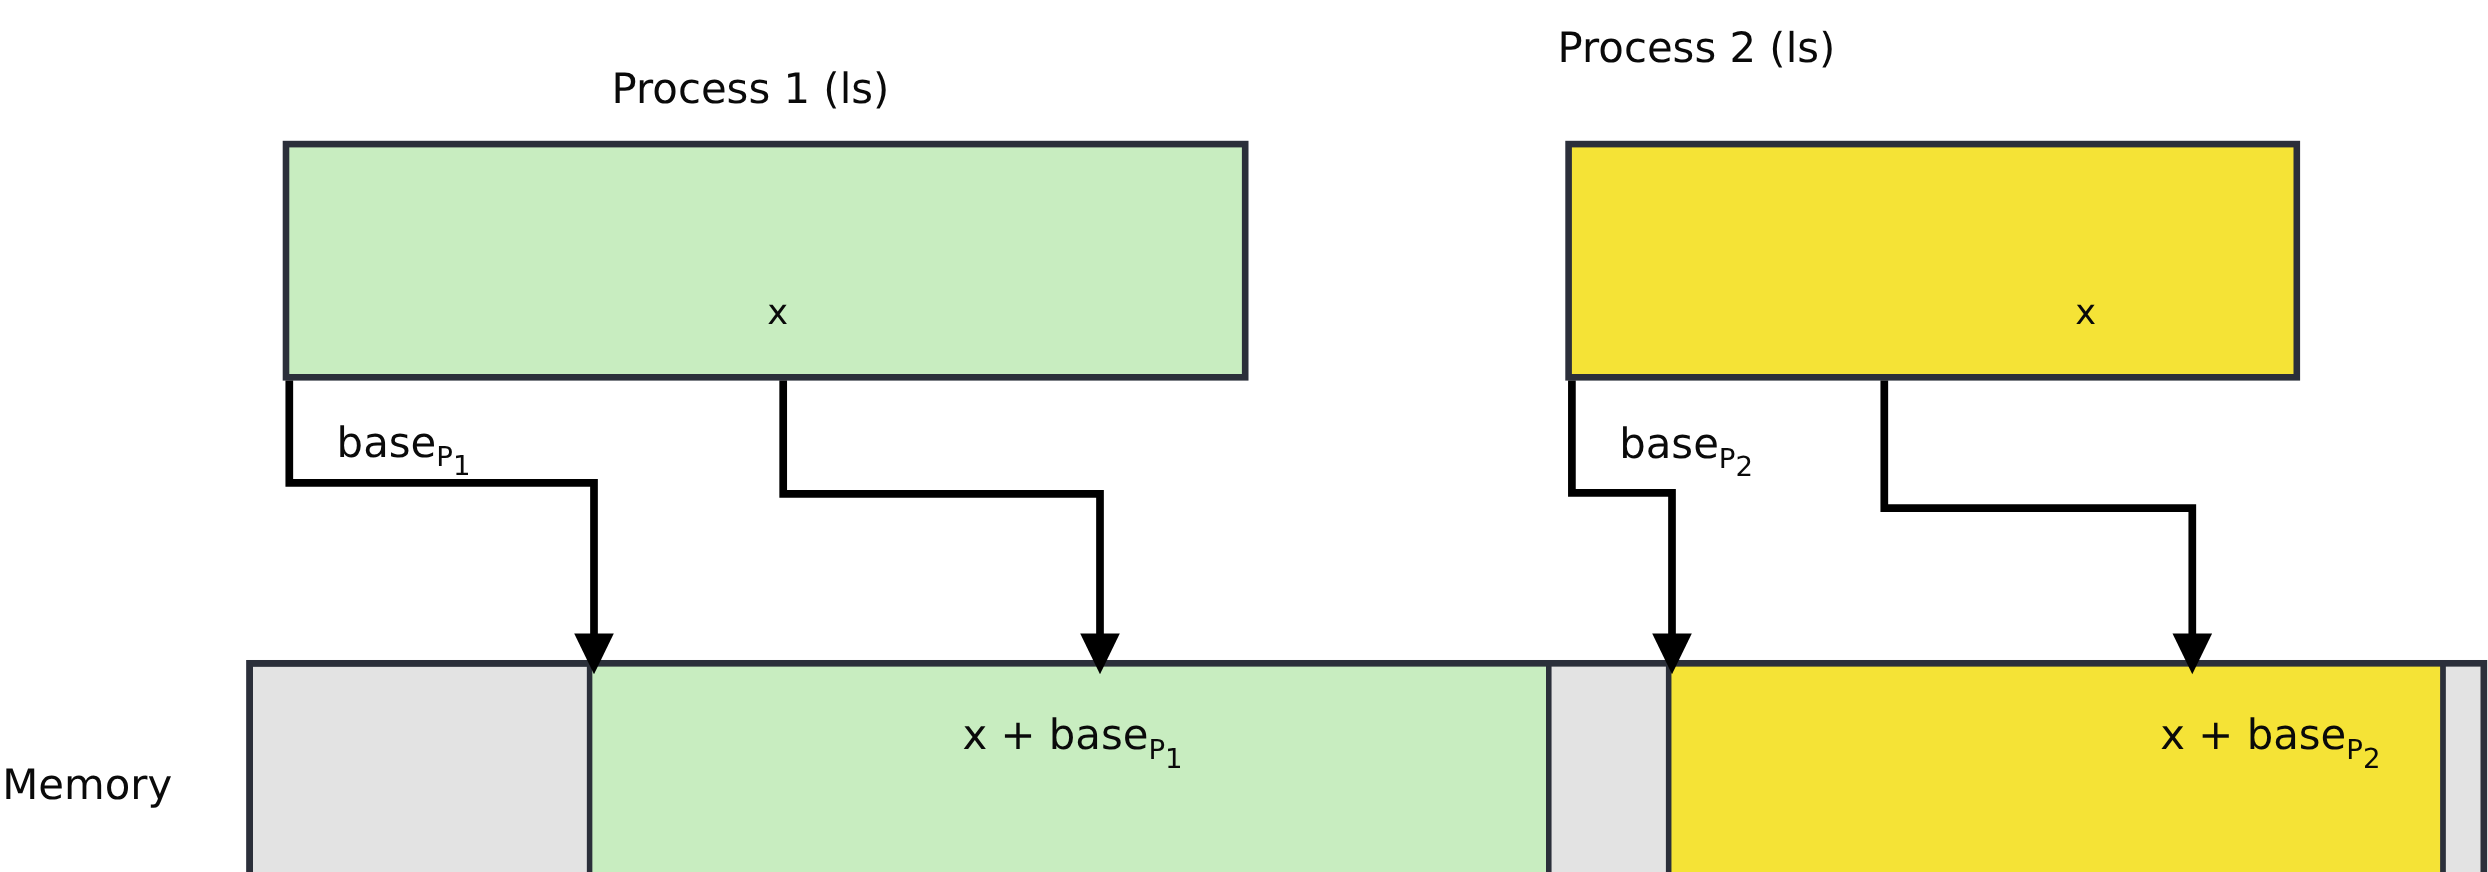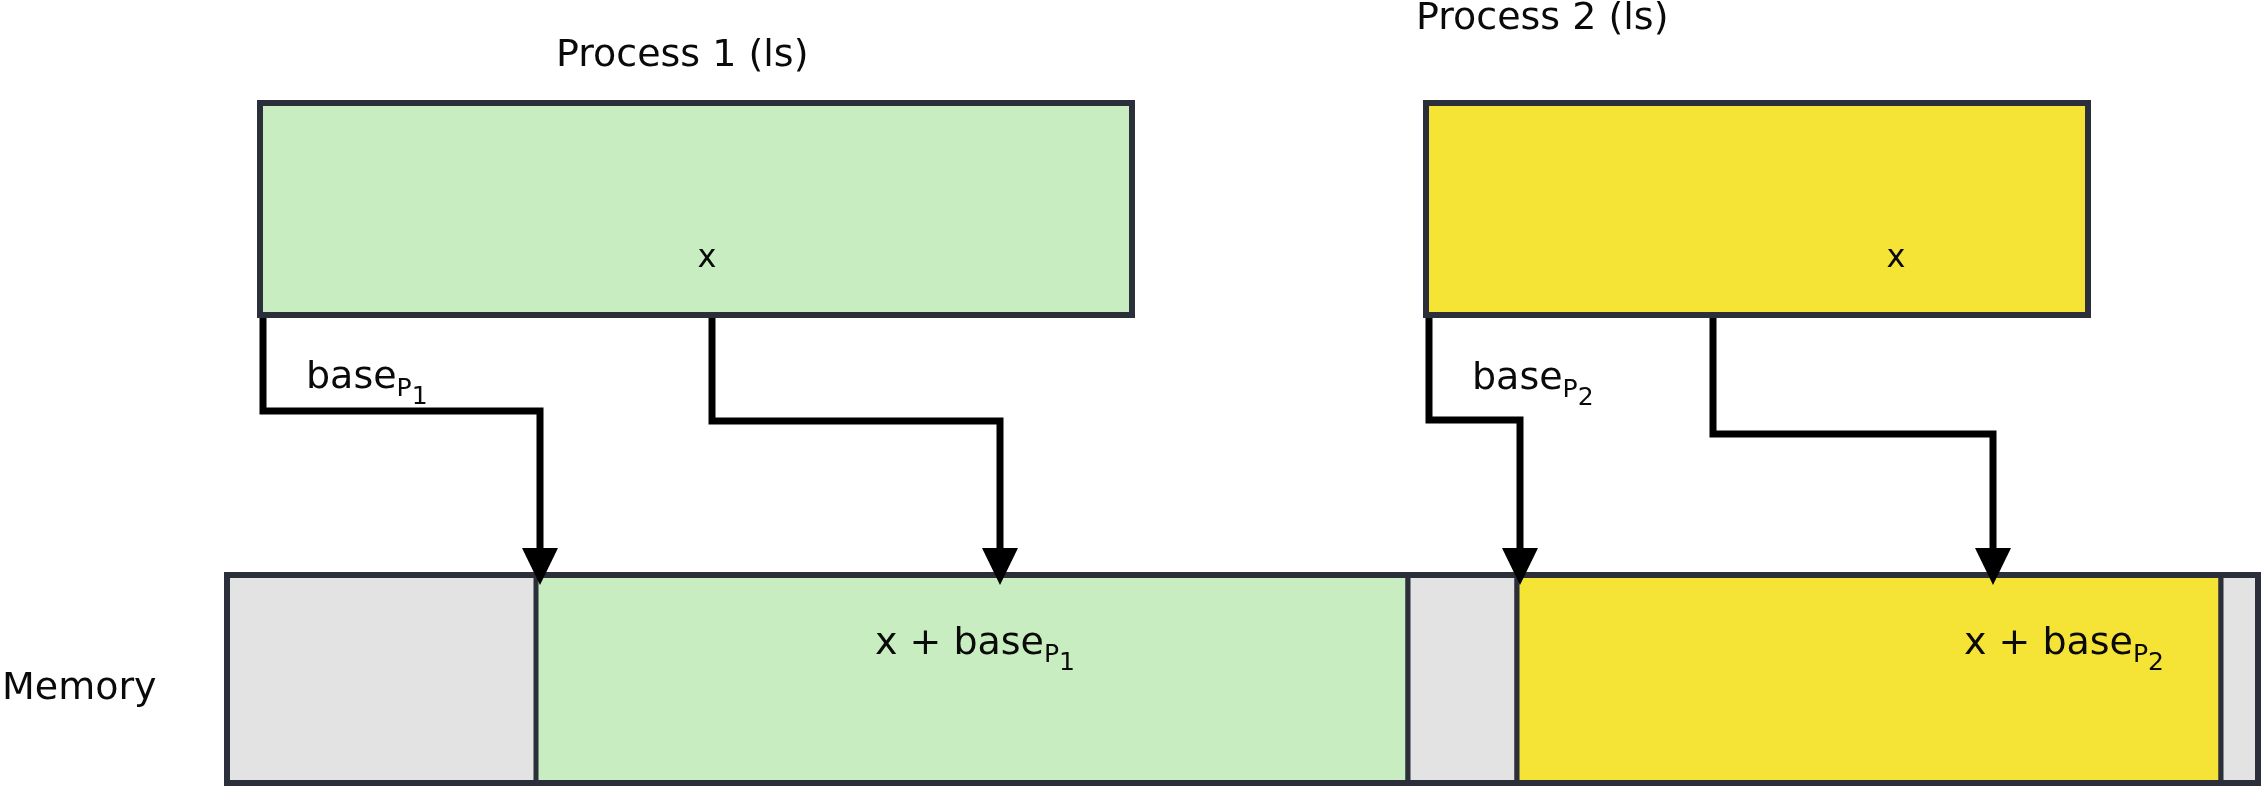--- a/index.html
+++ b/index.html
@@ -11,20 +11,21 @@
     width: 2262px;
     height: 793px;
     font-family: "DejaVu Sans", "Liberation Sans", sans-serif;
     overflow: hidden;
   }
   #diagram-root {
     position: relative;
     width: 2262px;
     height: 743px;
     background: #ffffff;
+    margin-top: 28px;
   }
   svg.diagram {
     display: block;
     width: 2262px;
     height: 793px;
   }
   text {
     font-family: "DejaVu Sans", "Liberation Sans", sans-serif;
     fill: #0a0a0a;
     dominant-baseline: middle;

